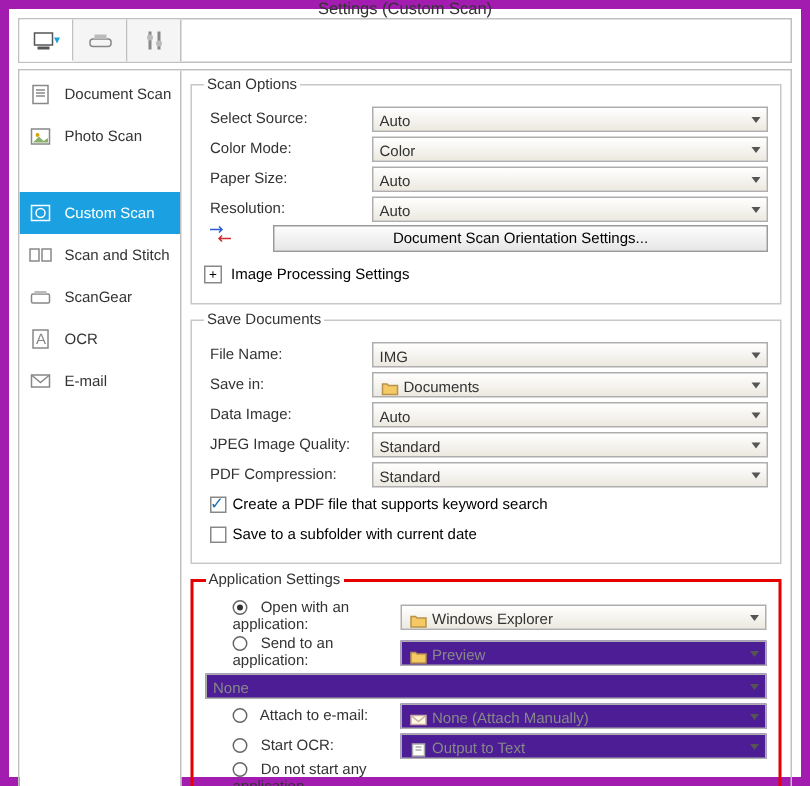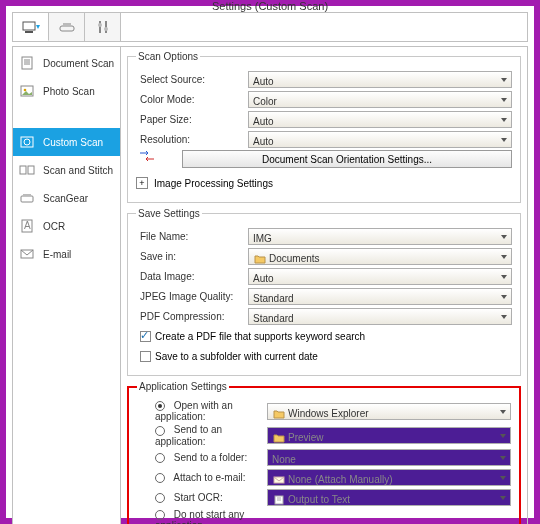--- a/index.html
+++ b/index.html
@@ -179,21 +179,21 @@
                 <span>Document Scan Orientation Settings...</span>
               </div>
           </div>
           <div class="row" style="margin-top:6px">
             <span class="exp">+</span>
             <span>Image Processing Settings</span>
           </div>
         </fieldset>
 
         <fieldset>
-          <legend>Save Settings</legend>
+          <legend>Save Documents</legend>
           <div class="row">
             <span class="lbl">File Name:</span>
             <div class="sel">
                 <span>IMG</span>
               </div>
           </div>
           <div class="row">
             <span class="lbl">Save in:</span>
             <div class="sel">
               <span class="mini-icon">
@@ -256,24 +256,20 @@
             <div class="sel dis">
               <span class="mini-icon">
                   <svg width="12" height="10">
                     <path d="M1 2 L4 2 L5 3 L11 3 L11 9 L1 9 Z" fill="#f5c964" stroke="#b8924a"></path>
                   </svg>
                 </span>
               <span>Preview</span>
             </div>
           </div>
           <div class="row">
-            <span class="lbl indent">
-              <span class="radio"></span>
-              <span>Send to a folder:</span>
-            </span>
             <div class="sel dis">
                 <span>None</span>
               </div>
           </div>
           <div class="row">
             <span class="lbl indent">
               <span class="radio"></span>
               <span>Attach to e-mail:</span>
             </span>
             <div class="sel dis">

